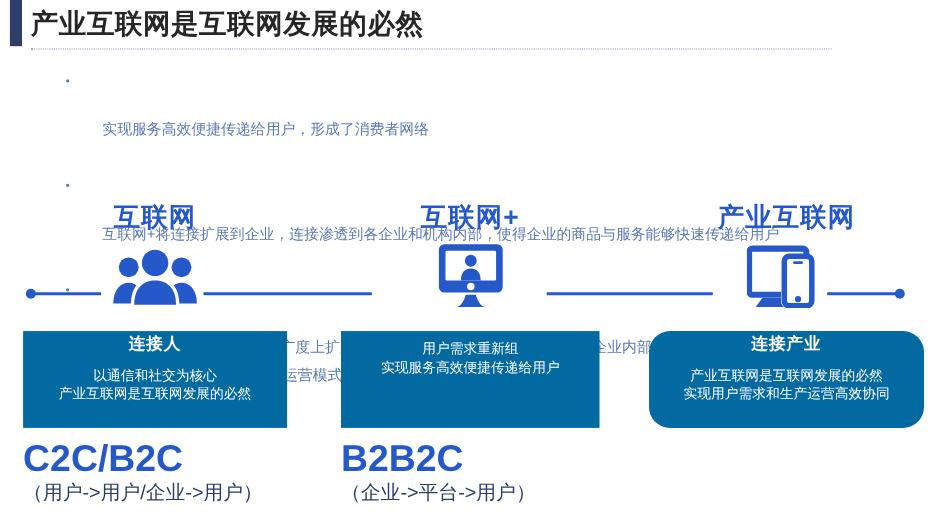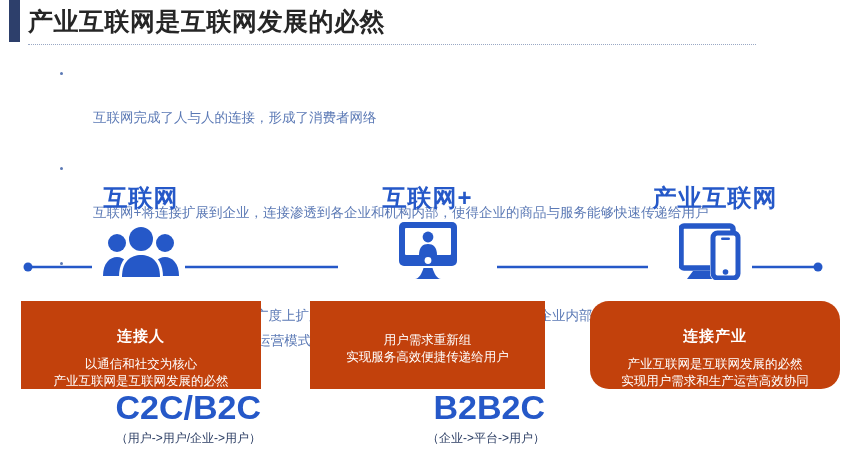--- a/index.html
+++ b/index.html
@@ -107,24 +107,24 @@
     position: absolute;
     left: 0; top: 182px;
     width: 845px; height: 120px;
     pointer-events: none;
   }
 
   
   .info-box {
     position: absolute;
     top: 119px;
-    background: #c2410c;
+    background: #0369a1;
     color: #ffffff;
     text-align: center;
-    padding-top: 23px;
+    padding-top: 0;
     box-sizing: border-box;
   }
   .box-1 { left: 21px;  width: 240px; height: 88px; }
   .box-2 { left: 310px; width: 235px; height: 88px; }
   .box-3 { left: 590px; width: 250px; height: 88px; border-radius: 19px; }
 
   .box-title {
     font-size: 15px;
     font-weight: 700;
     letter-spacing: 1px;
@@ -134,56 +134,56 @@
     margin-top: 8px;
     font-size: 12.5px;
     line-height: 17px;
     white-space: pre-line;
     font-weight: 400;
   }
 
   
   .model {
     position: absolute;
-    top: 205px;
-    text-align: right;
+    top: 215px;
+    text-align: left;
   }
   .model-1 { left: 21px;  width: 240px; }
   .model-2 { left: 310px; width: 235px; }
   .model-3 { left: 590px; width: 250px; }
 
   .model-code {
     font-size: 34px;
     font-weight: 700;
     color: #2558c8;
     line-height: 40px;
     letter-spacing: 0px;
     white-space: nowrap;
   }
   .model-flow {
     margin-top: 2px;
-    font-size: 12px;
+    font-size: 18px;
     color: #2b3d63;
     line-height: 18px;
     white-space: nowrap;
   }
 </style>
 </head>
 <body>
 
 <div class="header">
   <div class="title-bar"></div>
   <div class="page-title">产业互联网是互联网发展的必然</div>
   <div class="title-divider"></div>
 </div>
 
 <div class="bullets">
   <div class="bullet-row">
     <span class="dot"></span>
-    <span>互联网完成了人与人的连接，形成了消费者网络</span>
+    <span>实现服务高效便捷传递给用户，形成了消费者网络</span>
   </div>
   <div class="bullet-row">
     <span class="dot"></span>
     <span>互联网+将连接扩展到企业，连接渗透到各企业和机构内部，使得企业的商品与服务能够快速传递给用户</span>
   </div>
   <div class="bullet-row multiline">
     <span class="dot"></span>
     <span>产业互联网进一步将连接从广度上扩展到不同产业企业间、从深度上纵深到企业内部，使得可以围绕
 用户需求重新组 织要素和生产运营模式，更有效地实现供需匹配</span>
   </div>

